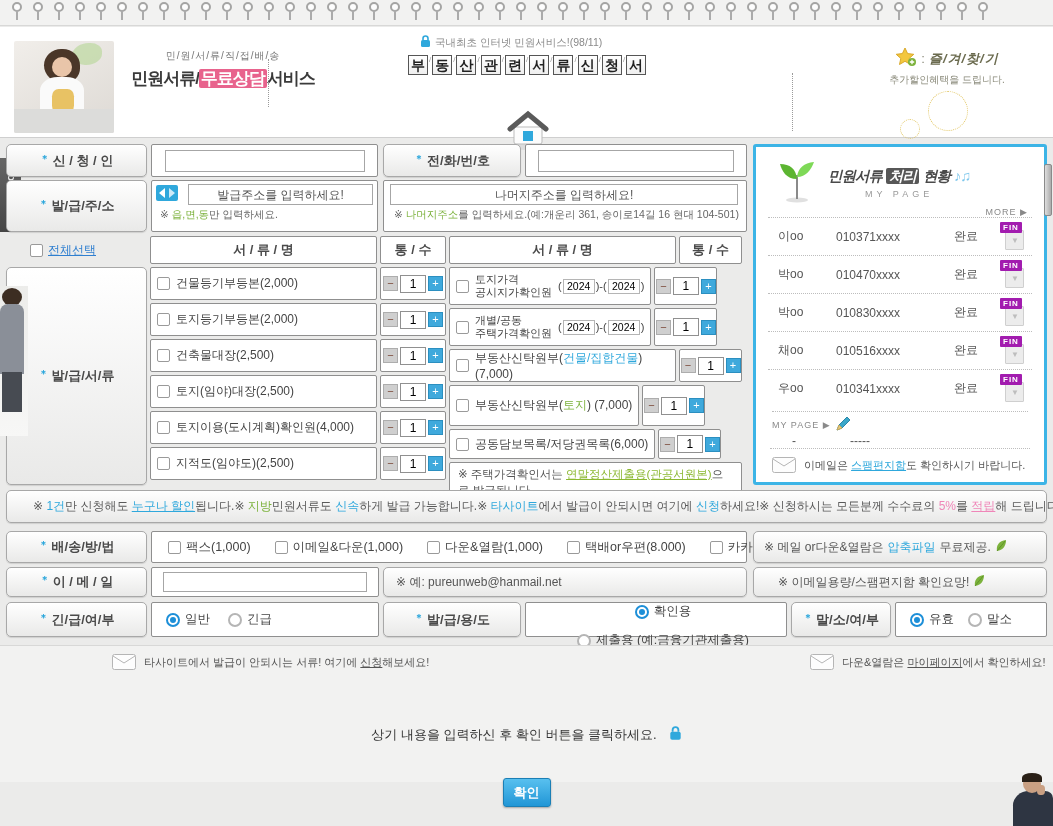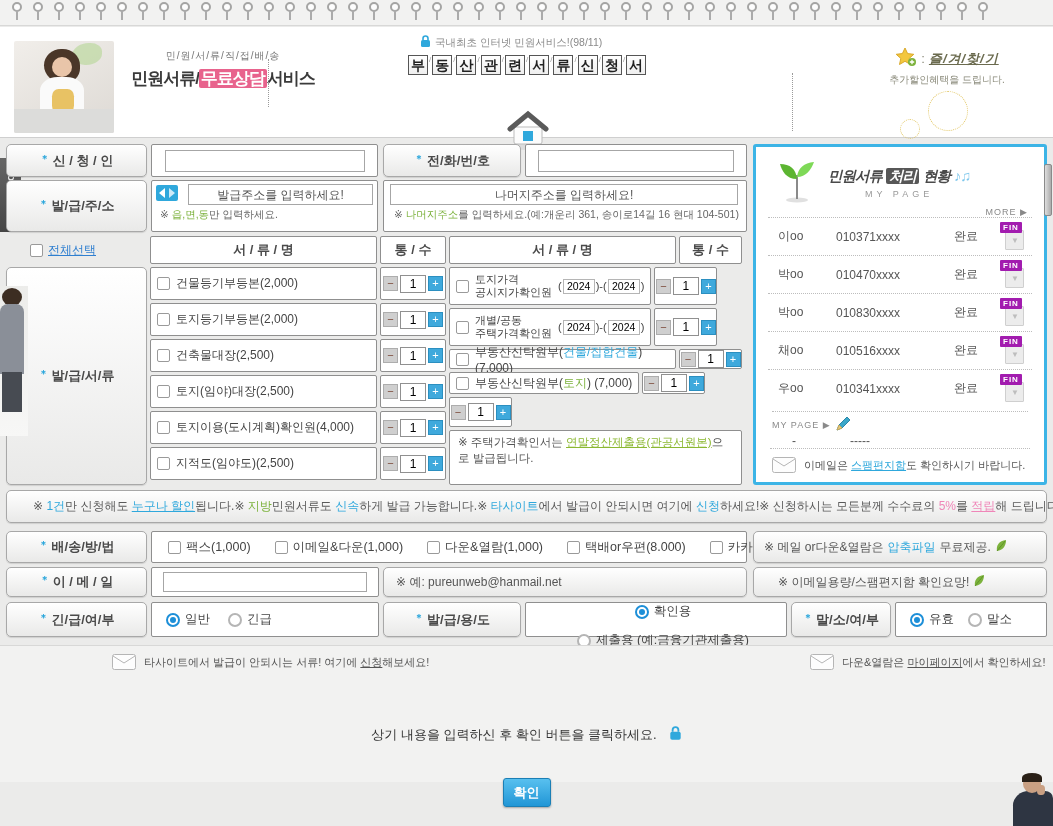--- a/index.html
+++ b/index.html
@@ -28,21 +28,21 @@
   #sep1{left:268px;top:32px;height:48px;}
   #sep2{left:792px;top:46px;height:58px;}
   #centerwrap{left:408px;top:8px;width:260px;text-align:center;}
   #center-notice{font-size:10.5px;color:#8a8a8a;display:flex;align-items:center;justify-content:flex-start;gap:4px;margin-left:12px;}
   #title-chars{margin-top:5px;display:flex;align-items:center;justify-content:flex-start;}
   .tchar{display:inline-block;border:1px solid #555;background:linear-gradient(#fff,#efefef);font-size:14px;font-weight:bold;color:#222;padding:1px 2px;line-height:16px;}
   .tsl{font-size:8px;color:#999;margin:0 1px;position:relative;top:-6px;}
   #home-icon{left:500px;top:82px;}
   #favwrap{left:862px;top:20px;width:170px;text-align:center;}
   #fav-line{display:flex;align-items:center;justify-content:center;gap:4px;font-size:13px;}
-  #fav-label{font-style:italic;font-weight:bold;color:#6b6b4f;text-decoration:underline;letter-spacing:1px;}
+  #fav-label{font-style:italic;font-weight:bold;color:#6b6b4f;letter-spacing:1px;}
   #fav-sub{font-size:10px;color:#8a8a7a;margin-top:3px;}
   .swirl{border:1px dotted #e0c35a;border-radius:50%;opacity:.9;}
   #swirl1{left:928px;top:64px;width:40px;height:40px;}
   #swirl2{left:900px;top:92px;width:20px;height:20px;}
   #speed-note{right:8px;top:116px;font-size:11px;color:#555;}
   
   .box{border:1px solid #a8a8a8;border-radius:5px;background:linear-gradient(#ffffff,#e9e9e8);box-shadow:0 1px 1px rgba(0,0,0,.12);}
   .labelbox{display:flex;align-items:center;justify-content:center;font-weight:bold;font-size:13px;color:#4a4a4a;gap:2px;}
   .star{color:#2fa8dc;font-size:10px;position:relative;top:-2px;margin-right:1px;}
   .whitecell{border:1px solid #8f8f8f;background:#fff;border-radius:2px;}
@@ -427,47 +427,51 @@
               <span class="yrs">( <input class="yri" value="2024" style=""> )-( <input class="yri" value="2024" style=""> )</span>
             </div>
             <div class="tcell qty w-qty2">
               <span class="stp">
                 <button class="stb stm">−</button>
                 <input class="sti" value="1" style="">
                 <button class="stb stP">+</button>
               </span>
             </div>
           </div>
-          <div class="rrow" style="height:20px">
+          <div class="rrow" style="height:33px">
             <div class="tcell name">
               <span class="cb"></span>
               <span>부동산신탁원부(<span class="c-blue">건물/집합건물</span>) (7,000)</span>
             </div>
             <div class="tcell qty w-qty2">
               <span class="stp">
                 <button class="stb stm">−</button>
                 <input class="sti" value="1" style="">
                 <button class="stb stP">+</button>
               </span>
             </div>
           </div>
-          <div class="rrow" style="height:22px">
+          <div class="rrow" style="height:41px">
             <div class="tcell name">
               <span class="cb"></span>
               <span>부동산신탁원부(<span class="c-green">토지</span>) (7,000)</span>
             </div>
             <div class="tcell qty w-qty2">
               <span class="stp">
                 <button class="stb stm">−</button>
                 <input class="sti" value="1" style="">
                 <button class="stb stP">+</button>
               </span>
             </div>
           </div>
           <div class="rrow" style="height:30px">
+            <div class="tcell name">
+              <span class="cb"></span>
+              <span>공동담보목록/저당권목록(6,000)</span>
+            </div>
             <div class="tcell qty w-qty2">
               <span class="stp">
                 <button class="stb stm">−</button>
                 <input class="sti" value="1" style="">
                 <button class="stb stP">+</button>
               </span>
             </div>
           </div>
         </div>
       <div id="dt-note"><span>※ 주택가격확인서는 </span><span class="notelink">연말정산제출용(관공서원본)</span><span>으로 발급됩니다.</span></div>

